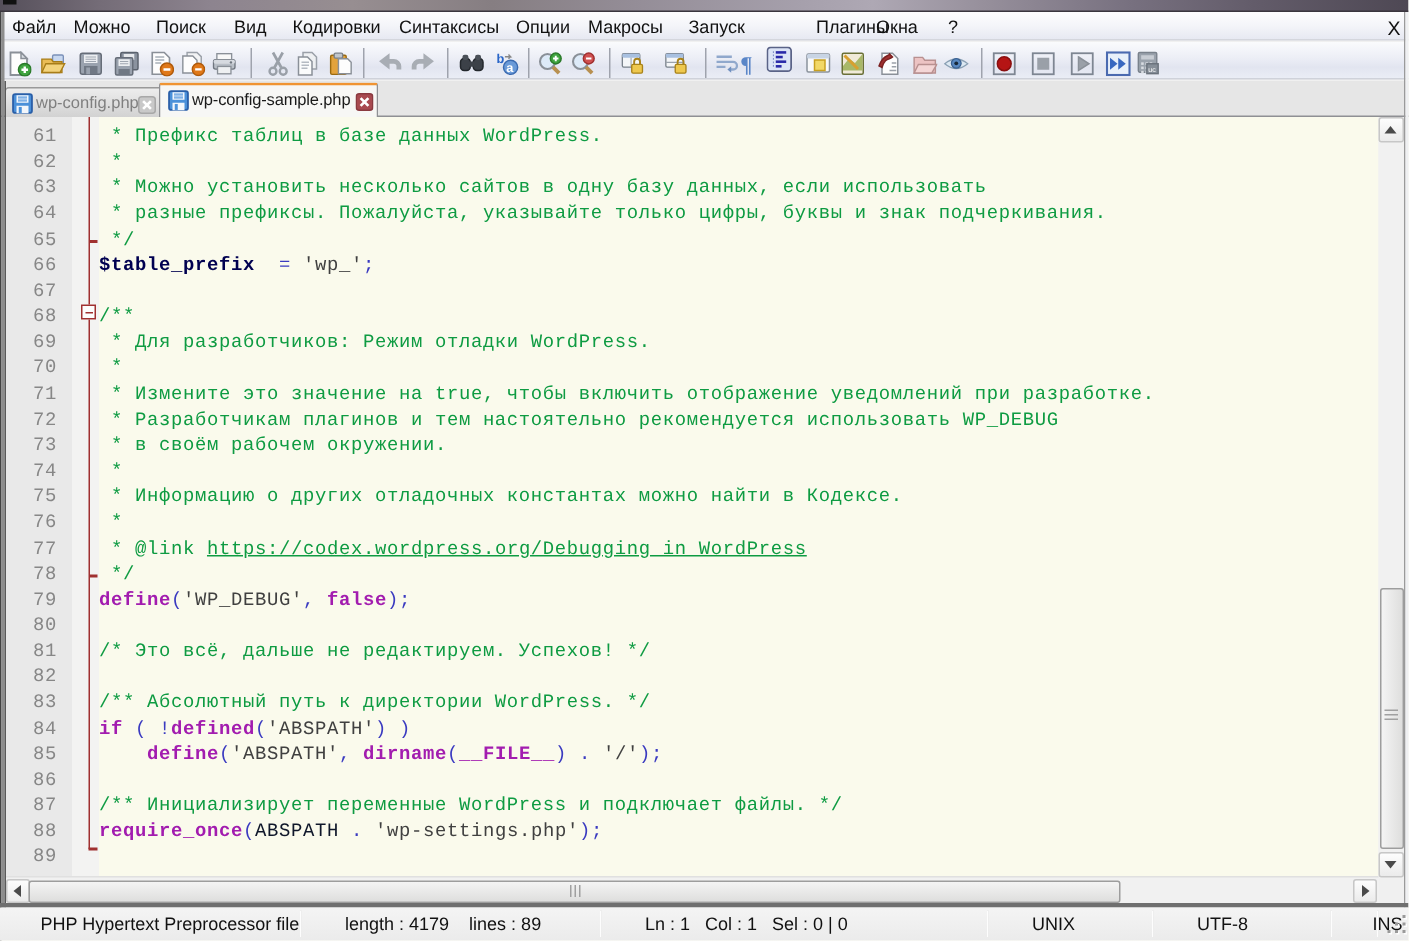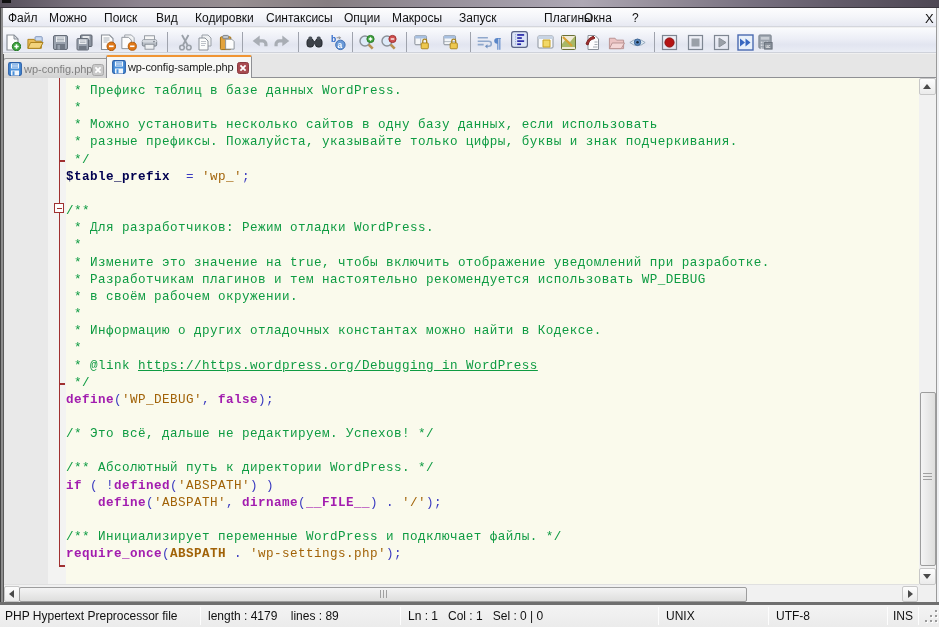--- a/index.html
+++ b/index.html
@@ -40,43 +40,43 @@
 #nums { position:absolute; left:4px; top:83px; width:34px; height:498px;
   font-family:"Liberation Mono", monospace; font-size:12.6px; letter-spacing:0.44px; line-height:17.15px;
   color:#878787; text-align:right; white-space:pre; }
 #code { position:absolute; left:66px; top:83px; width:850px; height:500px;
   font-family:"Liberation Mono", monospace; font-size:12.6px; letter-spacing:0.44px; line-height:17.15px;
   color:#1a1a2e; white-space:pre; overflow:hidden; }
 #code .c { color:#0e9b42; }
 #code .u { color:#0e9b42; text-decoration:underline; }
 #code .k { color:#a21caf; font-weight:bold; }
 #code .v { color:#000050; font-weight:bold; }
-#code .d { color:#a16207; font-weight:bold; }
+#code .d { color:#0f172a; font-weight:normal; }
 #code .o { color:#3a3ac0; }
-#code .s { color:#a16207; }
+#code .s { color:#404040; }
 
 .fline { position:absolute; background:#a03030; }
 
 #lb1 { position:absolute; left:0; top:8px; width:1px; height:619px; background:#434343; }
 #lb2 { position:absolute; left:1px; top:8px; width:2px; height:597px; background:#8d8d8d; }
 #lb3 { position:absolute; left:3px; top:54px; width:1px; height:551px; background:#5a5a5a; }
 #rb1 { position:absolute; right:2px; top:8px; width:1px; height:597px; background:#9a9a9a; }
 #rb2 { position:absolute; right:0; top:8px; width:2px; height:597px; background:#eff0f2; }
 
 #vscroll { position:absolute; left:919px; top:78px; width:17px; height:507px; background:#f1f1f1; }
 #hscroll { position:absolute; left:4px; top:584px; width:915px; height:18px; background:#f1f1f1; border-top:1px solid #e0e0e0; }
 .sbtn { position:absolute; background:linear-gradient(#fdfdfd,#ebebeb); border:1px solid #c7c7c7; border-radius:2px; }
 .thumbV { position:absolute; background:linear-gradient(90deg,#f4f4f4,#dededd); border:1px solid #9d9d9d; border-radius:2px; }
 .thumbH { position:absolute; background:linear-gradient(#f4f4f4,#dededd); border:1px solid #9d9d9d; border-radius:2px; }
 .arr { position:absolute; width:0; height:0; }
 
 #sbtop { position:absolute; left:0; top:602px; width:939px; height:3px; background:#6f6f6f; }
 #statusbar { position:absolute; left:0; top:605px; width:939px; height:22px;
   background:linear-gradient(#f4f4f4,#ebebeb); font-size:12px; color:#111; }
-#statusbar span { position:absolute; top:4px; }
+#statusbar span { position:absolute; top:4px;margin-left:22px; }
 #statusbar .vs { position:absolute; top:2px; width:1px; height:18px; background:#c9c9c9; border-right:1px solid #fdfdfd; }
 </style>
 </head>
 <body>
 <div id="win">
   <div id="aero">
       <div class="blk"></div>
       <div class="btm"></div>
     </div>
   <div id="menubar">
@@ -309,37 +309,66 @@
         </svg>
         <svg style="position:absolute;left:130px;top:5px" width="12" height="12" viewBox="0 0 12 12">
           <rect x="0.5" y="0.5" width="11" height="11" rx="2" fill="#a84a50" stroke="#8a3a40"></rect>
           <path d="M3.4 3.4 l5.2 5.2 M8.6 3.4 l-5.2 5.2" stroke="#fff" stroke-width="1.8"></path>
         </svg>
       </div>
   </div>
   <div id="edbg"></div>
   <div id="nummargin"></div>
   <div id="foldmargin"></div>
+  <div id="nums">61
+62
+63
+64
+65
+66
+67
+68
+69
+70
+71
+72
+73
+74
+75
+76
+77
+78
+79
+80
+81
+82
+83
+84
+85
+86
+87
+88
+89</div>
   <div id="code"><span class="c"> * Префикс таблиц в базе данных WordPress.</span>
 <span class="c"> *</span>
 <span class="c"> * Можно установить несколько сайтов в одну базу данных, если использовать</span>
 <span class="c"> * разные префиксы. Пожалуйста, указывайте только цифры, буквы и знак подчеркивания.</span>
 <span class="c"> */</span>
 <span class="v">$table_prefix</span>  <span class="o">=</span> <span class="s">'wp_'</span><span class="o">;</span>
 
 <span class="c">/**</span>
 <span class="c"> * Для разработчиков: Режим отладки WordPress.</span>
 <span class="c"> *</span>
 <span class="c"> * Измените это значение на true, чтобы включить отображение уведомлений при разработке.</span>
 <span class="c"> * Разработчикам плагинов и тем настоятельно рекомендуется использовать WP_DEBUG</span>
 <span class="c"> * в своём рабочем окружении.</span>
 <span class="c"> *</span>
 <span class="c"> * Информацию о других отладочных константах можно найти в Кодексе.</span>
 <span class="c"> *</span>
-<span class="c"> * @link </span><span class="u">https://https.wordpress.org/Debugging_in_WordPress</span>
+<span class="c"> * @link </span><span class="u">https://codex.wordpress.org/Debugging_in_WordPress</span>
 <span class="c"> */</span>
 <span class="k">define</span><span class="o">(</span><span class="s">'WP_DEBUG'</span><span class="o">,</span> <span class="k">false</span><span class="o">);</span>
 
 <span class="c">/* Это всё, дальше не редактируем. Успехов! */</span>
 
 <span class="c">/** Абсолютный путь к директории WordPress. */</span>
 <span class="k">if</span> <span class="o">(</span> <span class="o">!</span><span class="k">defined</span><span class="o">(</span><span class="s">'ABSPATH'</span><span class="o">)</span> <span class="o">)</span>
     <span class="k">define</span><span class="o">(</span><span class="s">'ABSPATH'</span><span class="o">,</span> <span class="k">dirname</span><span class="o">(</span><span class="k">__FILE__</span><span class="o">)</span> <span class="o">.</span> <span class="s">'/'</span><span class="o">);</span>
 
 <span class="c">/** Инициализирует переменные WordPress и подключает файлы. */</span>

